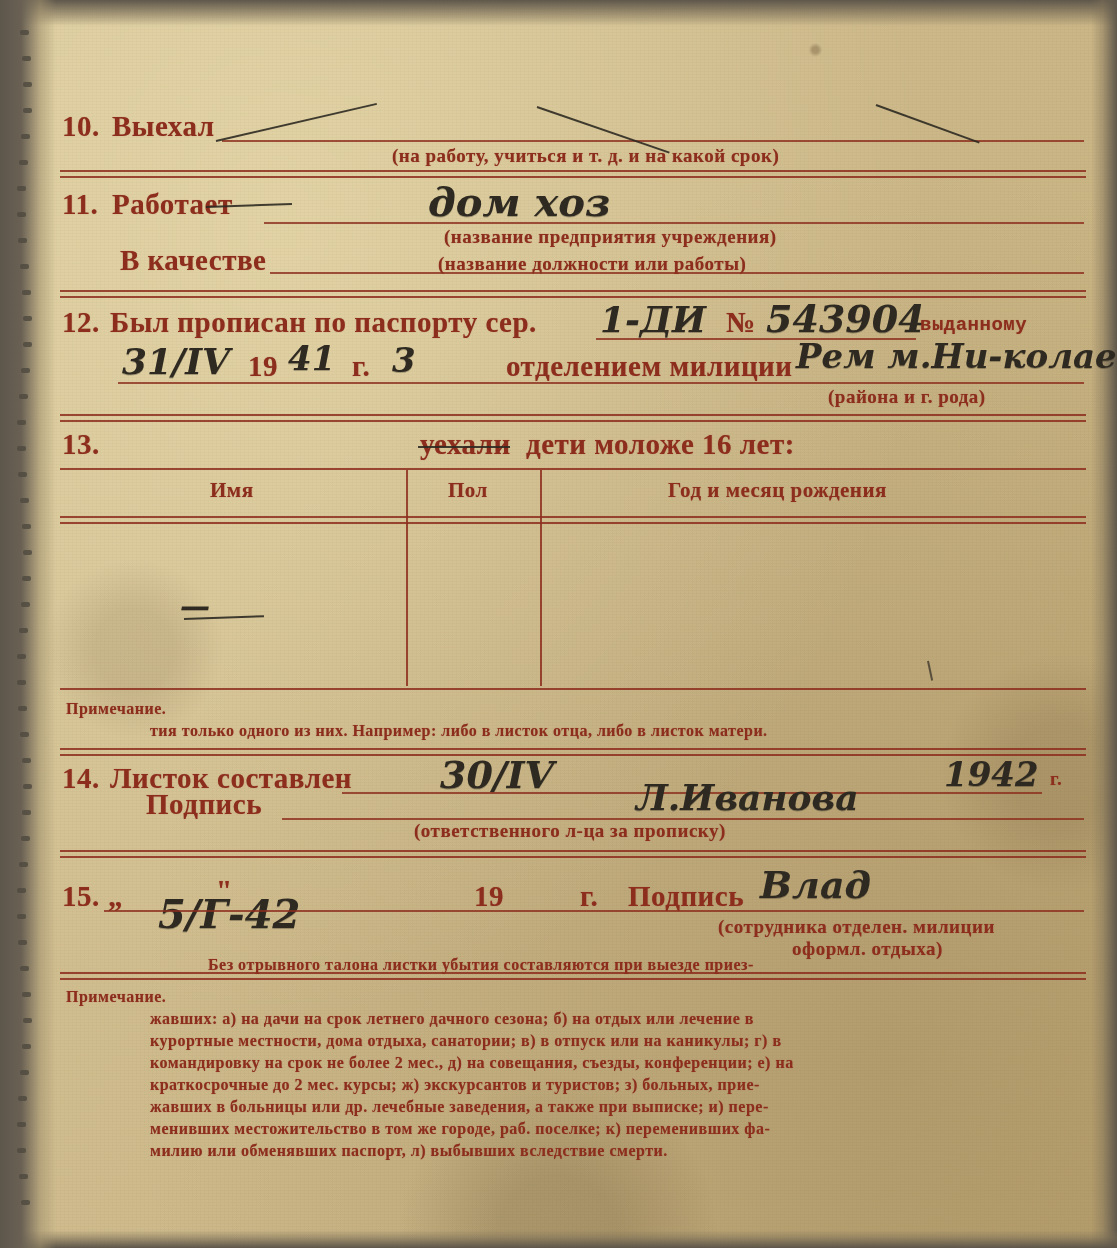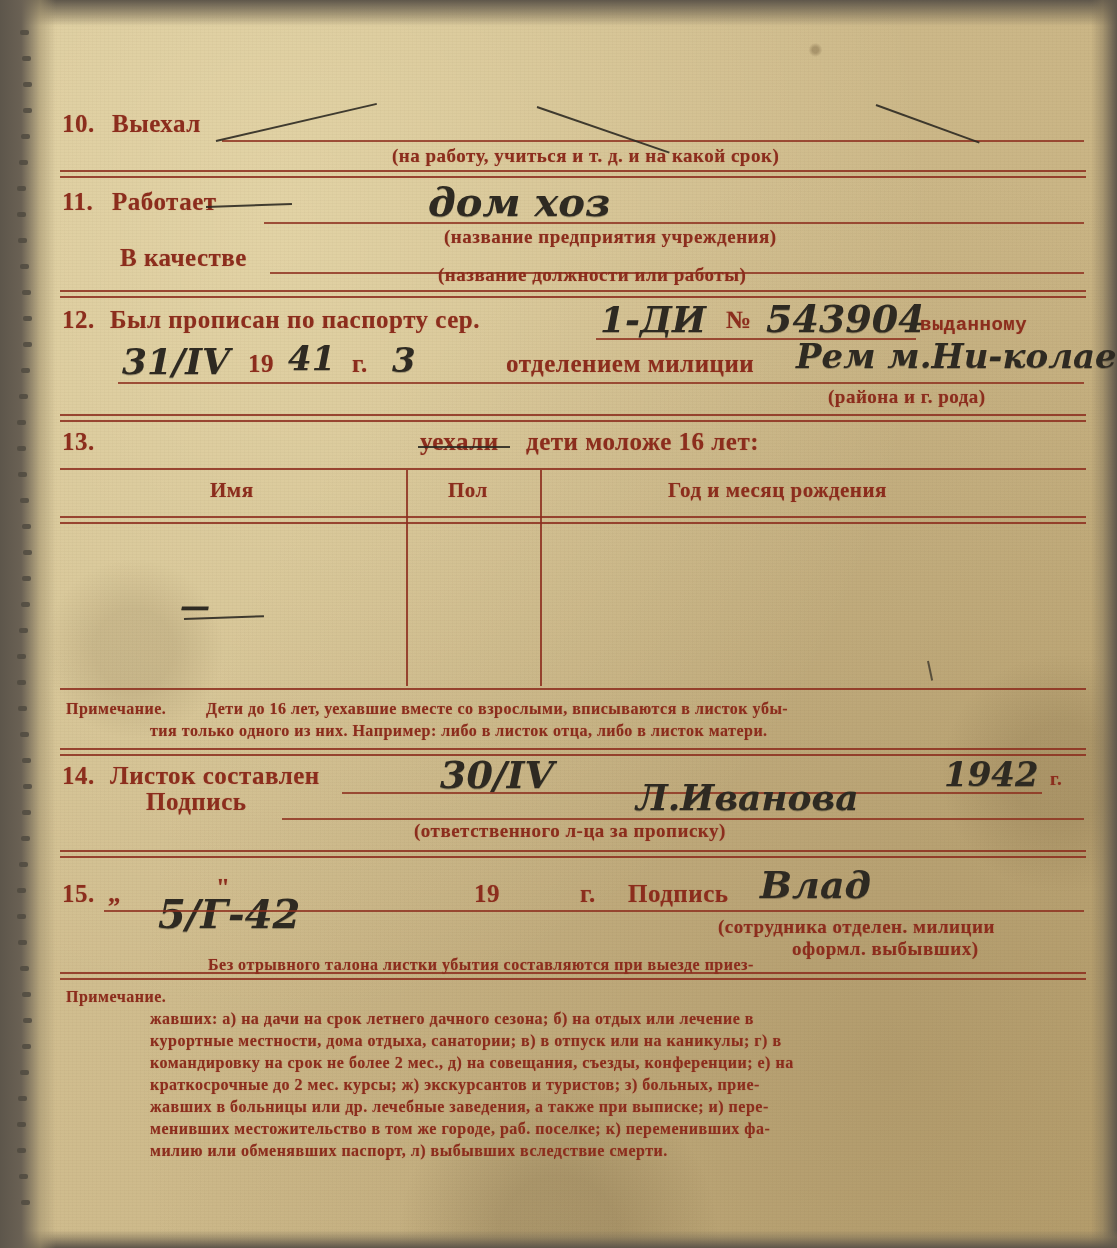--- a/index.html
+++ b/index.html
@@ -81,21 +81,21 @@
   
   .ink {
     position: absolute;
     color: #8c2d1d;
     font-family: "Liberation Serif", serif;
     letter-spacing: .5px;
     white-space: nowrap;
     text-shadow: 0 0 1px rgba(140,45,29,.45);
   }
   .ink.b { font-weight: bold; }
-  .big   { font-size: 25px; }
+  .big   { font-size: 29px; }
   .mid   { font-size: 19px; }
   .small { font-size: 16px; }
 
   .rule {
     position: absolute;
     background: #8c2d1d;
     opacity: .85;
   }
   .rule.thin { height: 2px; }
   .vrule { position: absolute; width: 2px; background: #8c2d1d; opacity: .85; }
@@ -205,21 +205,21 @@
 
   <div class="ink b big" style="left:62px; top:188px;">11.</div>
   <div class="ink b big" style="left:112px; top:188px;">Работает</div>
   <div class="leader" style="left:264px; top:222px; width:820px;"></div>
   <div class="hand" style="left:428px; top:178px; font-size:40px;">дом хоз</div>
   <div class="stroke" style="left:206px; top:206px; width:86px; transform:rotate(-2deg);"></div>
   <div class="ink b mid" style="left:444px; top:226px;">(название предприятия  учреждения)</div>
 
   <div class="ink b big" style="left:120px; top:244px;">В качестве</div>
   <div class="leader" style="left:270px; top:272px; width:814px;"></div>
-  <div class="ink b mid" style="left:438px; top:264px;">(название должности или работы)</div>
+  <div class="ink b mid" style="left:438px; top:253px;">(название должности или работы)</div>
 
   <div class="rule thin" style="left:60px; top:290px; width:1026px;"></div>
   <div class="rule thin" style="left:60px; top:296px; width:1026px;"></div>
 
   <div class="ink b big" style="left:62px; top:306px;">12.</div>
   <div class="ink b big" style="left:110px; top:306px;">Был прописан  по паспорту  сер.</div>
   <div class="hand" style="left:600px; top:298px; font-size:36px;">1-ДИ</div>
   <div class="ink b big" style="left:726px; top:306px;">№</div>
   <div class="hand" style="left:766px; top:296px; font-size:38px;">543904</div>
   <div class="ink b mid" style="left:920px; top:314px;font-family:Liberation Mono, monospace;">выданному</div>
@@ -254,21 +254,20 @@
 
   <div class="hand" style="left:180px; top:588px; font-size:30px;">—</div>
   <div class="stroke" style="left:184px; top:618px; width:80px; transform:rotate(-2deg);"></div>
 
   <div class="rule thin" style="left:60px; top:688px; width:1026px;"></div>
 
   <div class="ink b small" style="left:66px; top:700px;">Примечание.</div>
   <div class="ink b small" style="left:66px; top:700px; padding-left:0;">
     <span style="visibility:hidden;">Примечание.</span>
   </div>
-  <div class="ink b small" style="left:206px; top:700px;">Дети до 16 лет, уехавшие вместе со взрослыми, вписываются в листок убы-</div>
   <div class="ink b small" style="left:150px; top:722px;">тия только одного из них. Например: либо в листок отца, либо в листок матери.</div>
 
   <div class="rule thin" style="left:60px; top:748px; width:1026px;"></div>
   <div class="rule thin" style="left:60px; top:754px; width:1026px;"></div>
 
   <div class="ink b big" style="left:62px; top:762px;">14.</div>
   <div class="ink b big" style="left:110px; top:762px;">Листок составлен</div>
   <div class="hand" style="left:440px; top:752px; font-size:38px;">30/IV</div>
   <div class="hand" style="left:944px; top:754px; font-size:34px;text-align:right;">1942</div>
   <div class="ink b mid" style="left:1050px; top:768px;">г.</div>
@@ -285,21 +284,21 @@
   <div class="ink b big" style="left:62px; top:880px;">15.</div>
   <div class="ink b big" style="left:108px; top:880px;">„</div>
   <div class="hand" style="left:158px; top:866px; font-size:40px;margin-top:24px;">5/Г-42</div>
   <div class="ink b big" style="left:216px; top:874px;">"</div>
   <div class="ink b big" style="left:474px; top:880px;">19</div>
   <div class="ink b big" style="left:580px; top:880px;">г.</div>
   <div class="ink b big" style="left:628px; top:880px;">Подпись</div>
   <div class="hand" style="left:760px; top:862px; font-size:38px;">Влад</div>
   <div class="leader" style="left:104px; top:910px; width:980px;"></div>
   <div class="ink b mid" style="left:718px; top:916px;">(сотрудника отделен. милиции</div>
-  <div class="ink b mid" style="left:792px; top:938px;">оформл. выбывших)</div>
+  <div class="ink b mid" style="left:792px; top:938px;">оформл. отдыха)</div>
 
   <div class="rule thin" style="left:60px; top:972px; width:1026px;"></div>
   <div class="rule thin" style="left:60px; top:978px; width:1026px;"></div>
 
   <div class="ink b small" style="left:66px; top:988px;">Примечание.</div>
   <div class="ink b small" style="left:208px; top:956px;">Без отрывного талона листки  убытия составляются при  выезде приез-</div>
   <div class="ink b small" style="left:150px; top:1010px;">жавших: а) на дачи на срок летнего  дачного сезона;   б) на отдых  или лечение в</div>
   <div class="ink b small" style="left:150px; top:1032px;">курортные местности, дома отдыха, санатории; в) в отпуск или на каникулы; г) в</div>
   <div class="ink b small" style="left:150px; top:1054px;">командировку на срок не более 2 мес., д) на совещания, съезды, конференции; е) на</div>
   <div class="ink b small" style="left:150px; top:1076px;">краткосрочные до 2 мес. курсы; ж) экскурсантов  и туристов;  з) больных, прие-</div>

